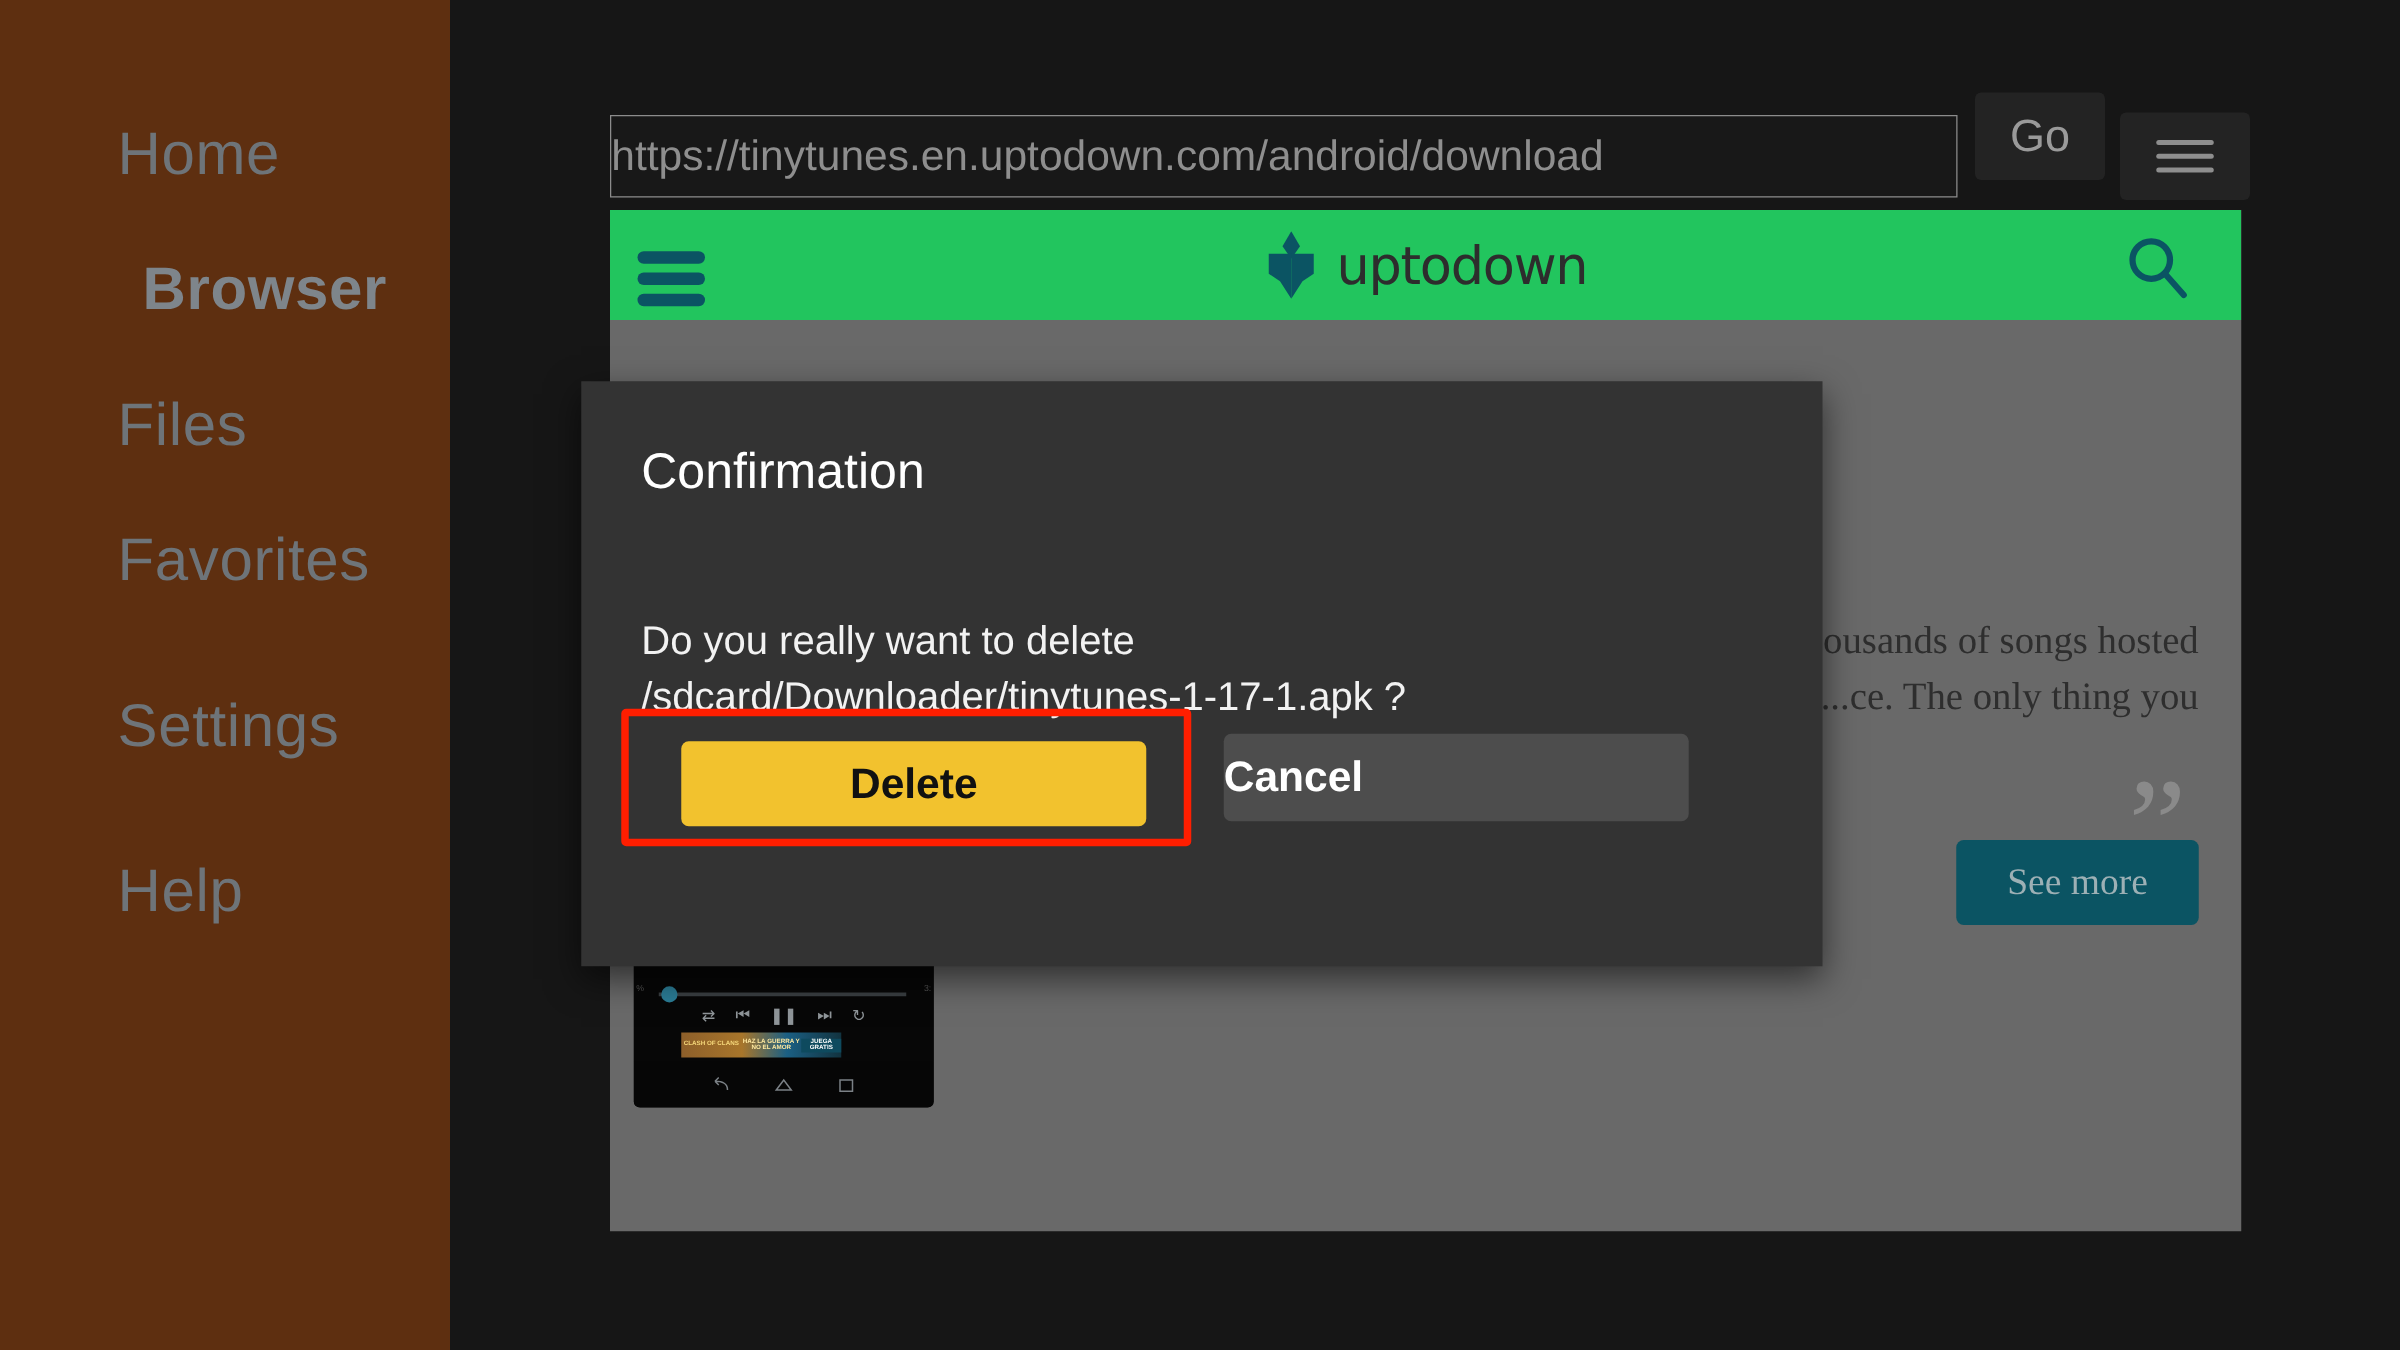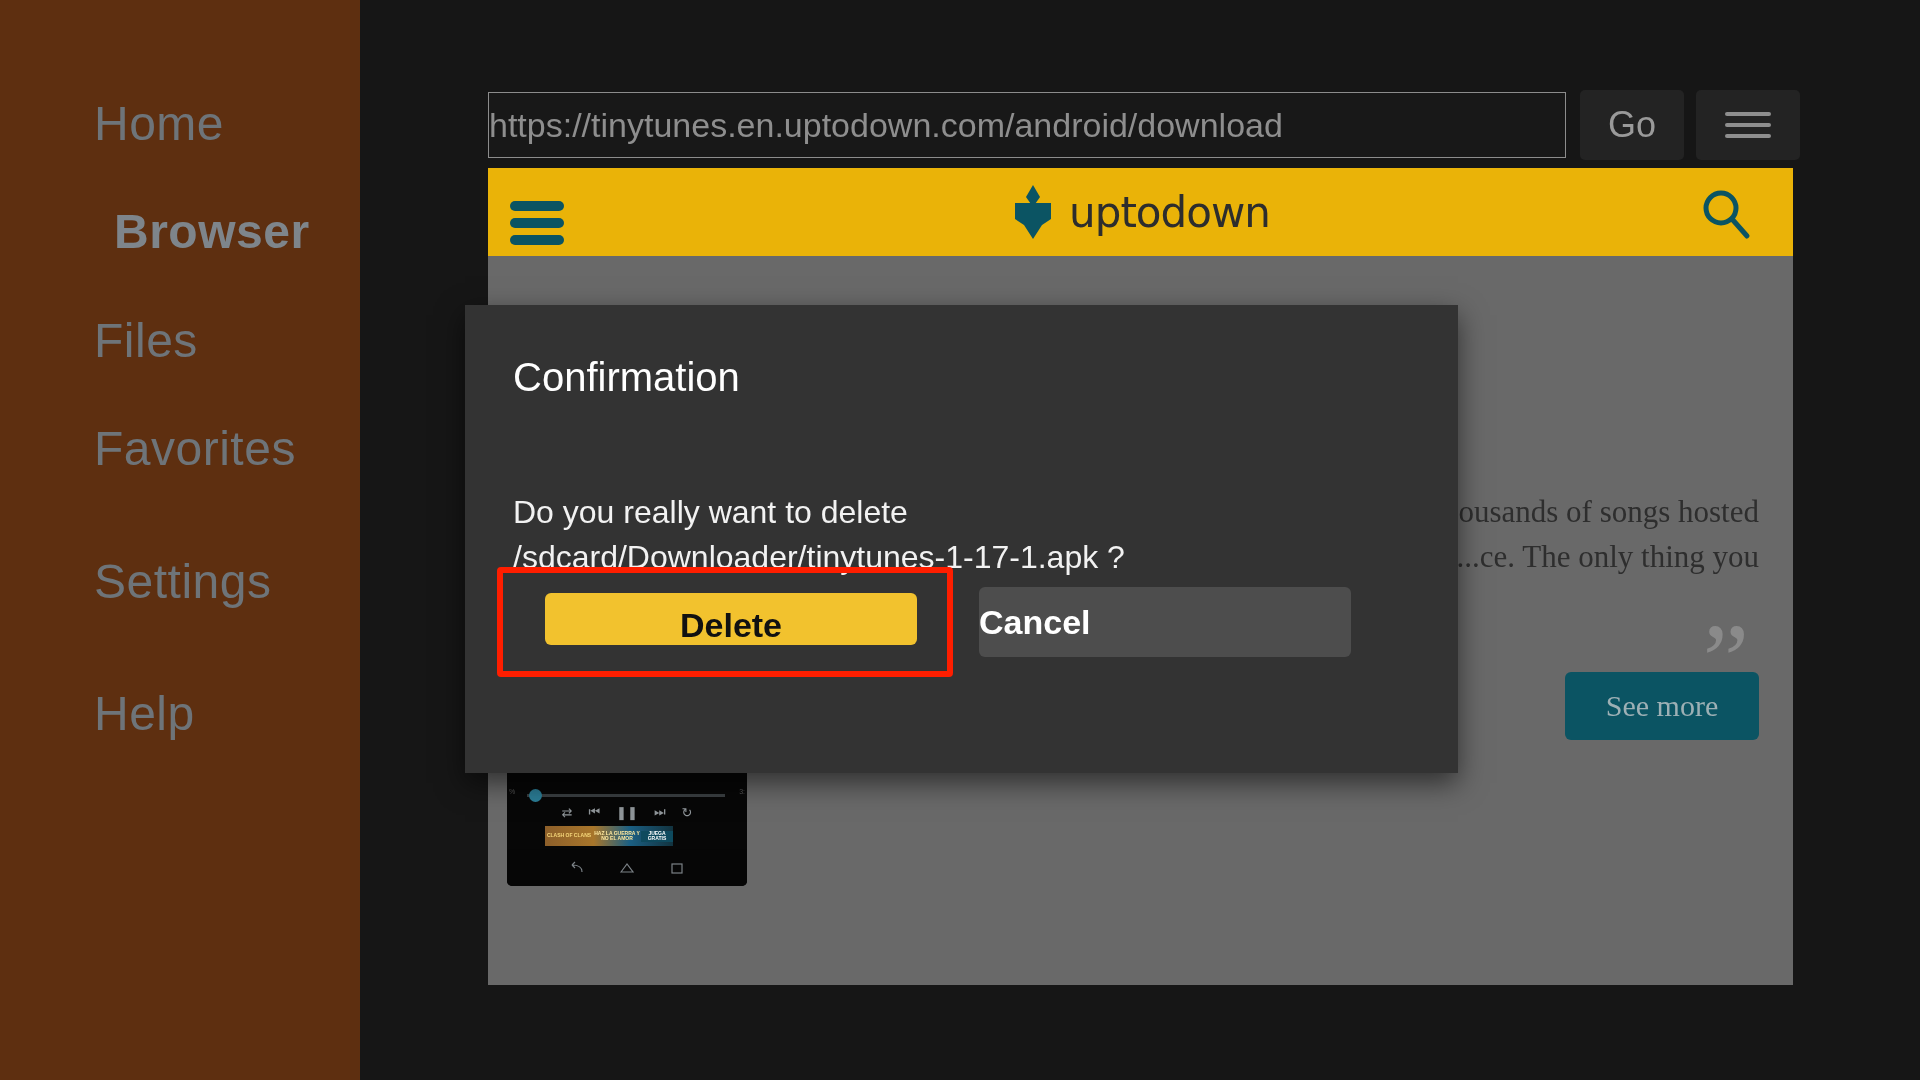--- a/index.html
+++ b/index.html
@@ -28,21 +28,21 @@
   
   #url-bar {
     position:absolute; left:488px; top:92px; width:1078px; height:66px;
     background:#181818;
     border:1px solid #8c8c8c;
     display:flex; align-items:center;
   }
   #url-text { color:#8e8e8e; font-size:34px; white-space:nowrap; }
 
   #go-button {
-    position:absolute; left:1580px; top:90px; width:104px; height:70px;
+    position:absolute; left:1580px; top:74px; width:104px; height:70px;
     background:#232323; border-radius:5px;
     display:flex; align-items:center; justify-content:center;
   }
   #go-label { color:#9a9a9a; font-size:36px; }
 
   #menu-button {
     position:absolute; left:1696px; top:90px; width:104px; height:70px;
     background:#232323; border-radius:5px;
     display:flex; align-items:center; justify-content:center;
   }
@@ -53,21 +53,21 @@
   }
 
   
   #webpage {
     position:absolute; left:488px; top:168px; width:1305px; height:817px;
     background:#696969;
     overflow:hidden;
   }
   #web-header {
     position:relative; width:100%; height:88px;
-    background:#eab308;
+    background:#22c55e;
   }
   #web-hamburger {
     position:absolute; left:22px; top:26px; width:54px;
   }
   #web-hamburger span {
     display:block; height:10px; background:#0B5463; border-radius:5px;
     margin:7px 0;
   }
   #brand {
     position:absolute; left:0; top:0; width:100%; height:88px;
@@ -144,23 +144,23 @@
   }
   #dialog-message {
     position:absolute; left:48px; top:185px; width:760px;
     color:#f2f2f2; font-size:32px; line-height:1.4;
   }
   #delete-highlight {
     position:absolute; left:32px; top:262px; width:456px; height:110px;
     border:6px solid #FF1E00; border-radius:4px;
   }
   #delete-button {
-    position:absolute; left:42px; top:20px; width:372px; height:52px;
+    position:absolute; left:42px; top:20px; width:372px; height:68px;
     background:#F2C22E; border-radius:6px;
-    display:flex; align-items:flex-end; justify-content:center;
+    display:flex; align-items:center; justify-content:center;
   }
   #delete-label { color:#111111; font-size:34px; font-weight:bold; }
   #cancel-button {
     position:absolute; left:514px; top:282px; width:372px; height:70px;
     background:#4D4D4D; border-radius:6px;
     display:flex; align-items:center; justify-content:flex-start;
   }
   #cancel-label { color:#ffffff; font-size:34px; font-weight:bold; }
 </style>
 </head>

